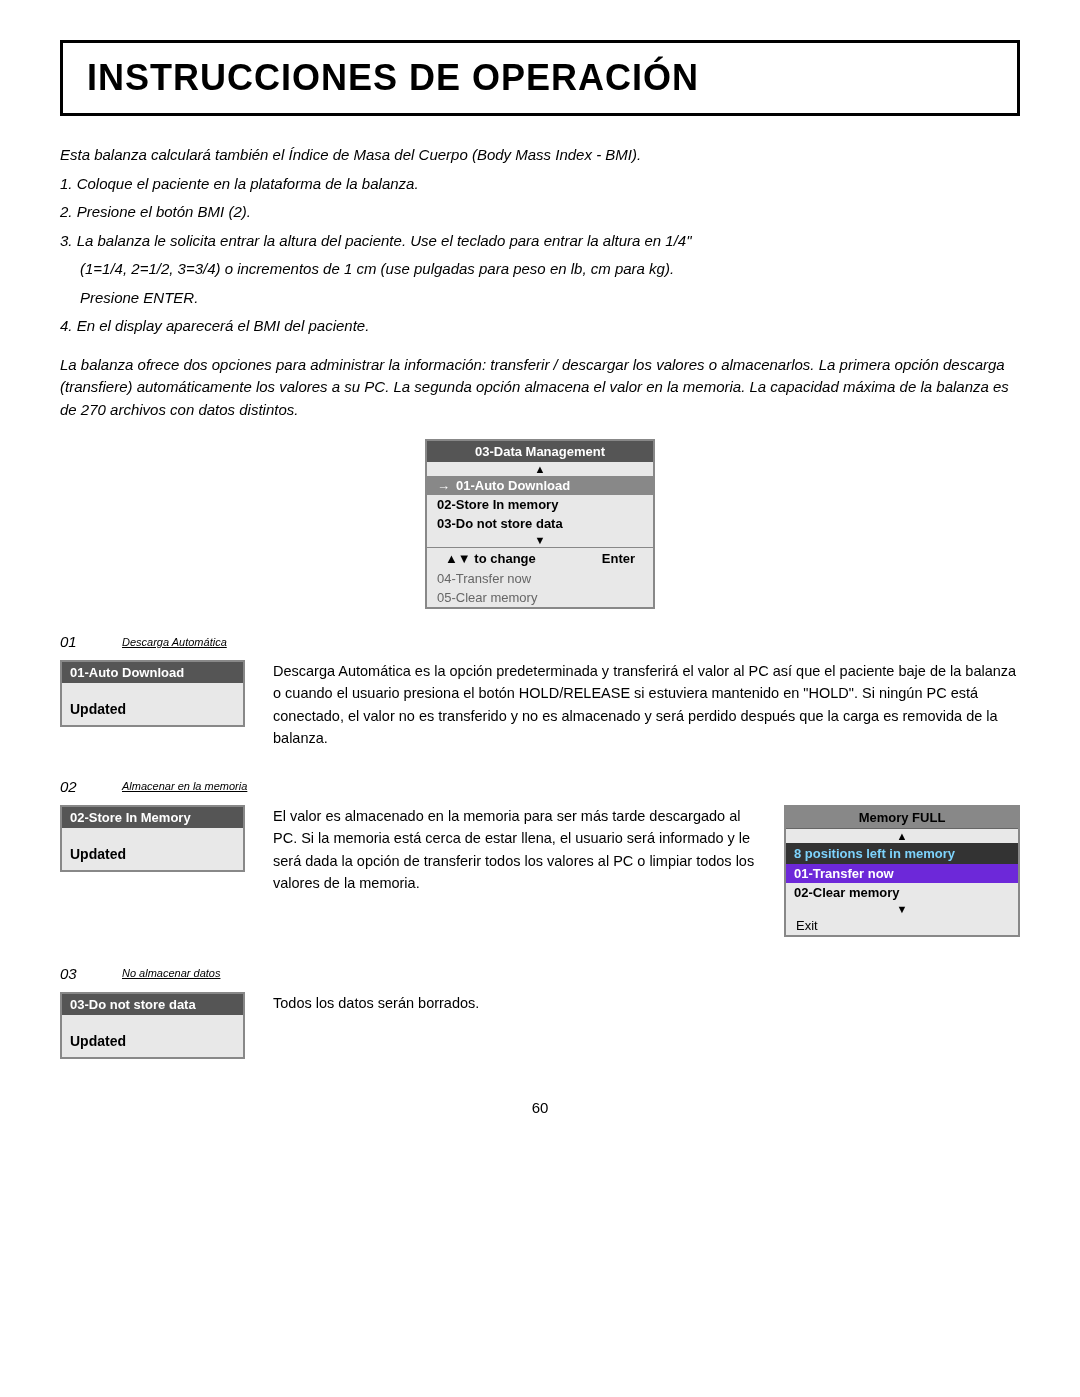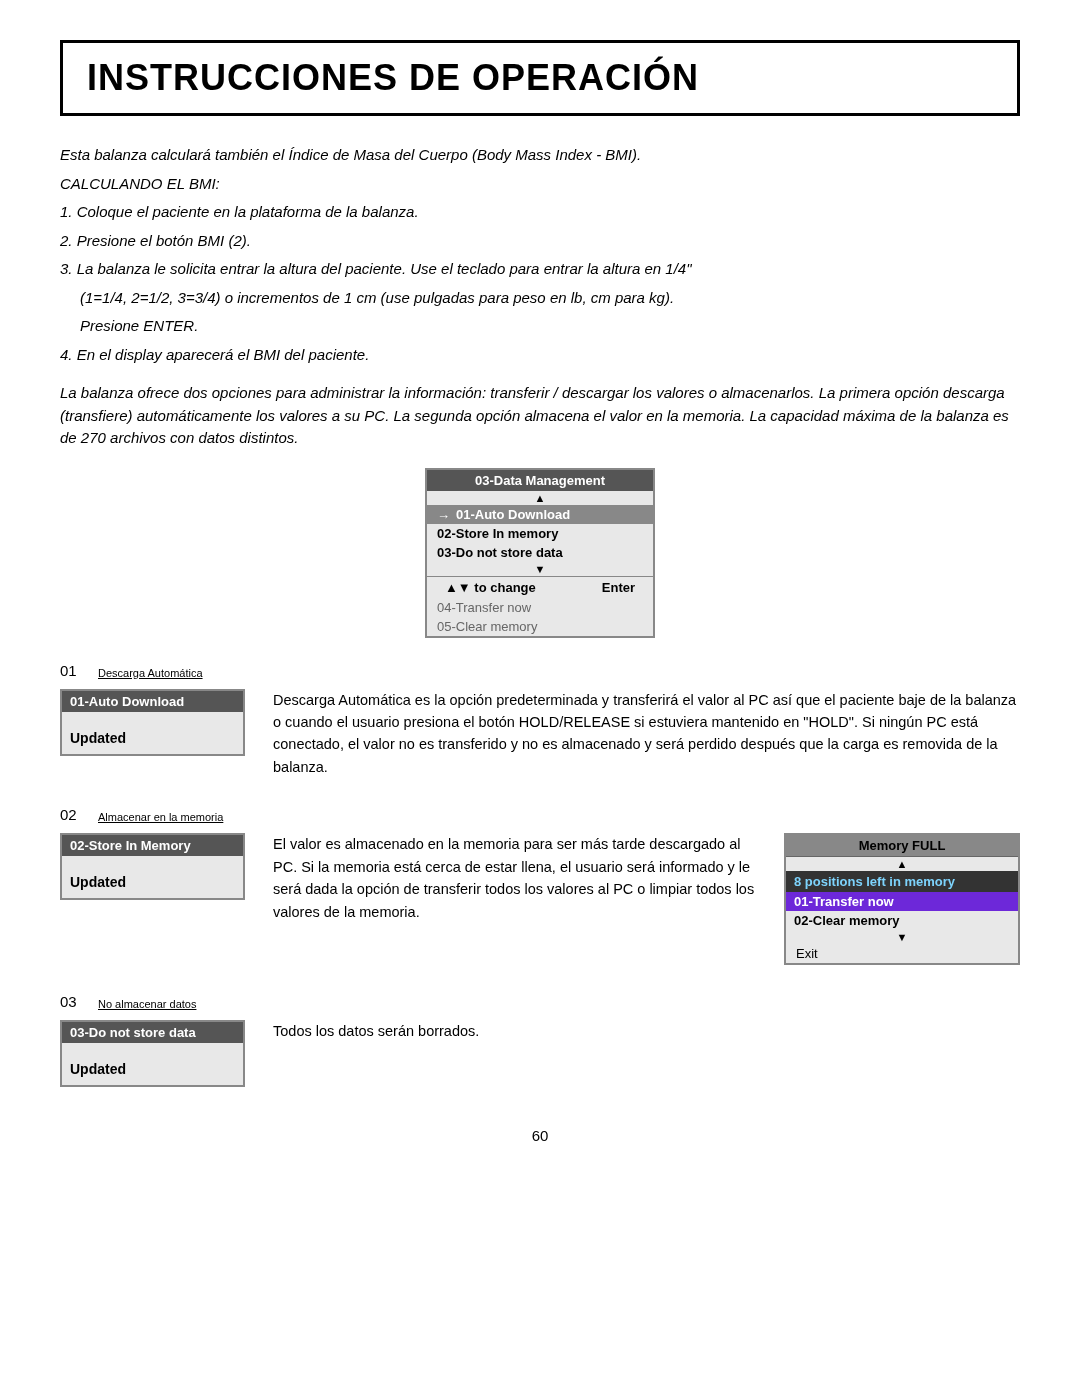--- a/index.html
+++ b/index.html
@@ -120,23 +120,24 @@
       font-size: 13px;
       font-weight: bold;
     }
 
     
     .section {
       margin-bottom: 28px;
     }
     .section-header {
       display: flex;
-      align-items: flex-end;
-      gap: 8px;
+      align-items: center;
+      gap: 32px;
       margin-bottom: 10px;
+      font-style: italic;
     }
     .section-num {
       font-weight: normal;
       font-size: 15px;
       min-width: 30px;
     }
     .section-title {
       text-decoration: underline;
       font-size: 11px;
     }
@@ -190,21 +191,20 @@
   </style>
 </head>
 <body>
 
 <div class="page-title">
   <h1>INSTRUCCIONES DE OPERACIÓN</h1>
 </div>
 
 <div class="intro-text">
   <p>Esta balanza calculará también el Índice de Masa del Cuerpo (Body Mass Index - BMI).</p>
-  <p>CALCULANDO EL BMI:</p>
   <p>1. Coloque el paciente en la plataforma de la balanza.</p>
   <p>2. Presione el botón BMI (2).</p>
   <p>3. La balanza le solicita entrar la altura del paciente. Use el teclado para entrar la altura en 1/4"</p>
   <p style="padding-left:20px;">(1=1/4, 2=1/2, 3=3/4) o incrementos de 1 cm (use pulgadas para peso en lb, cm para kg).</p>
   <p style="padding-left:20px;">Presione ENTER.</p>
   <p>4. En el display aparecerá el BMI del paciente.</p>
 </div>
 
 <div class="intro-text">
   <p>La balanza ofrece dos opciones para administrar la información: transferir / descargar los valores o almacenarlos. La primera opción descarga (transfiere) automáticamente los valores a su PC. La segunda opción almacena el valor en la memoria. La capacidad máxima de la balanza es de 270 archivos con datos distintos.</p>

